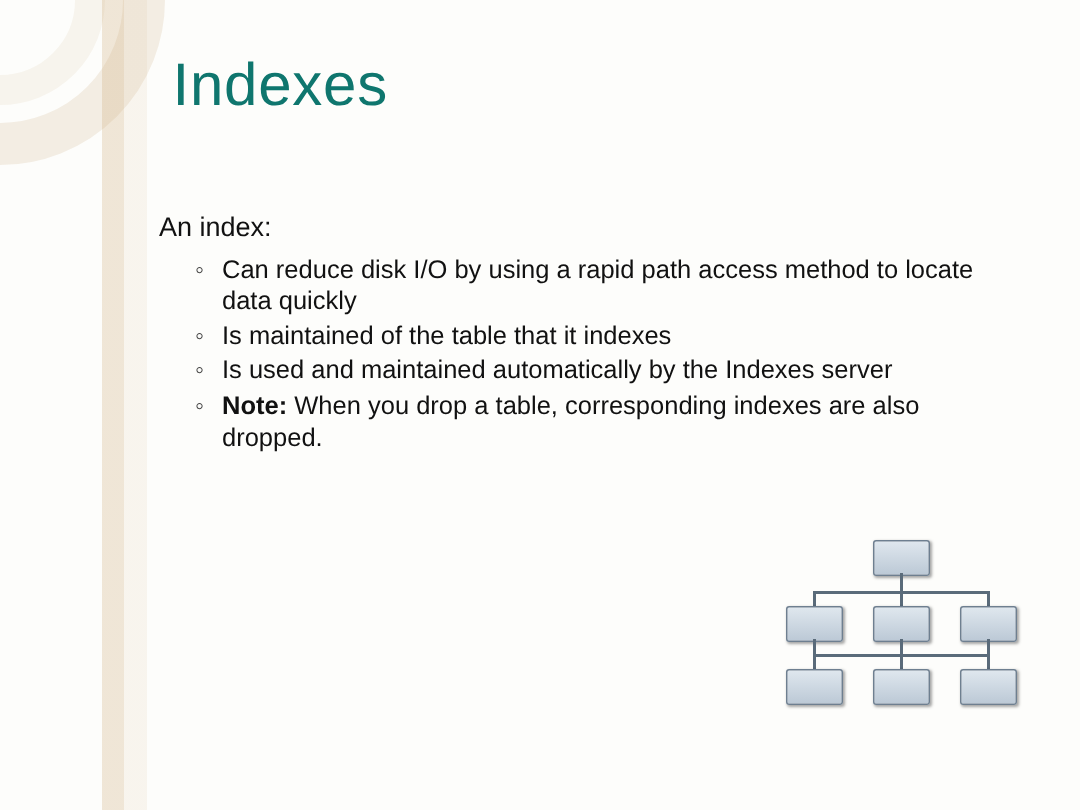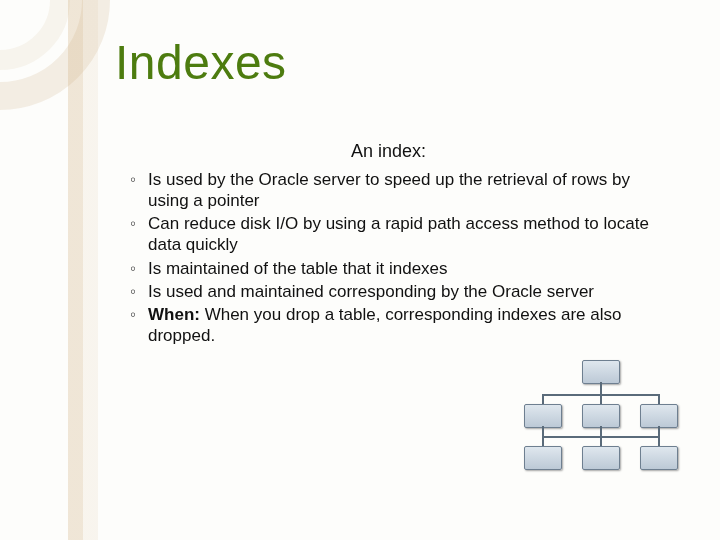--- a/index.html
+++ b/index.html
@@ -49,38 +49,37 @@
         rgba(205,170,120,0.28) 50%,
         rgba(205,170,120,0.10) 50%,
         rgba(205,170,120,0.10) 100%);
     pointer-events: none;
   }
 
   .title {
     position: absolute;
     left: 115px;
     top: 35px;
-    font-size: 48px;
-    color: #4d7c0f;
+    font-size: 40px;
+    color: #0f766e;
     letter-spacing: 0.5px;
   }
 
   .body {
     position: absolute;
     left: 106px;
     top: 140px;
     width: 565px;
     font-size: 18px;
     color: #111;
     line-height: 1.25;
   }
 
   .intro {
     margin-bottom: 6px;
-    text-align: center;
   }
 
   ul.bullets {
     list-style: none;
     margin: 0;
     padding: 0 0 0 24px;
   }
   ul.bullets > li {
     position: relative;
     padding-left: 18px;
@@ -124,25 +123,24 @@
 
 <div class="deco-ring"></div>
 <div class="deco-ring-inner"></div>
 <div class="left-band"></div>
 
 <div class="title">Indexes</div>
 
 <div class="body">
   <div class="intro">An index:</div>
   <ul class="bullets">
-    <li><span>Is used by the Oracle server to speed up the retrieval of rows by using a pointer</span></li>
     <li><span>Can reduce disk I/O by using a rapid path access method to locate data quickly</span></li>
     <li><span>Is maintained of the table that it indexes</span></li>
-    <li><span>Is used and maintained corresponding by the Oracle server</span></li>
-    <li><span class="note-label">When:</span><span> When you drop a table, corresponding indexes are also dropped.</span></li>
+    <li><span>Is used and maintained automatically by the Indexes server</span></li>
+    <li><span class="note-label">Note:</span><span> When you drop a table, corresponding indexes are also dropped.</span></li>
   </ul>
 </div>
 
 <div class="orgchart">
 
   <div class="node" style="left:62px; top:0;"></div>
 
   <div class="line" style="left:80px; top:22px; width:2px; height:12px;"></div>
 
   <div class="line" style="left:22px; top:34px; width:116px; height:2px;"></div>

